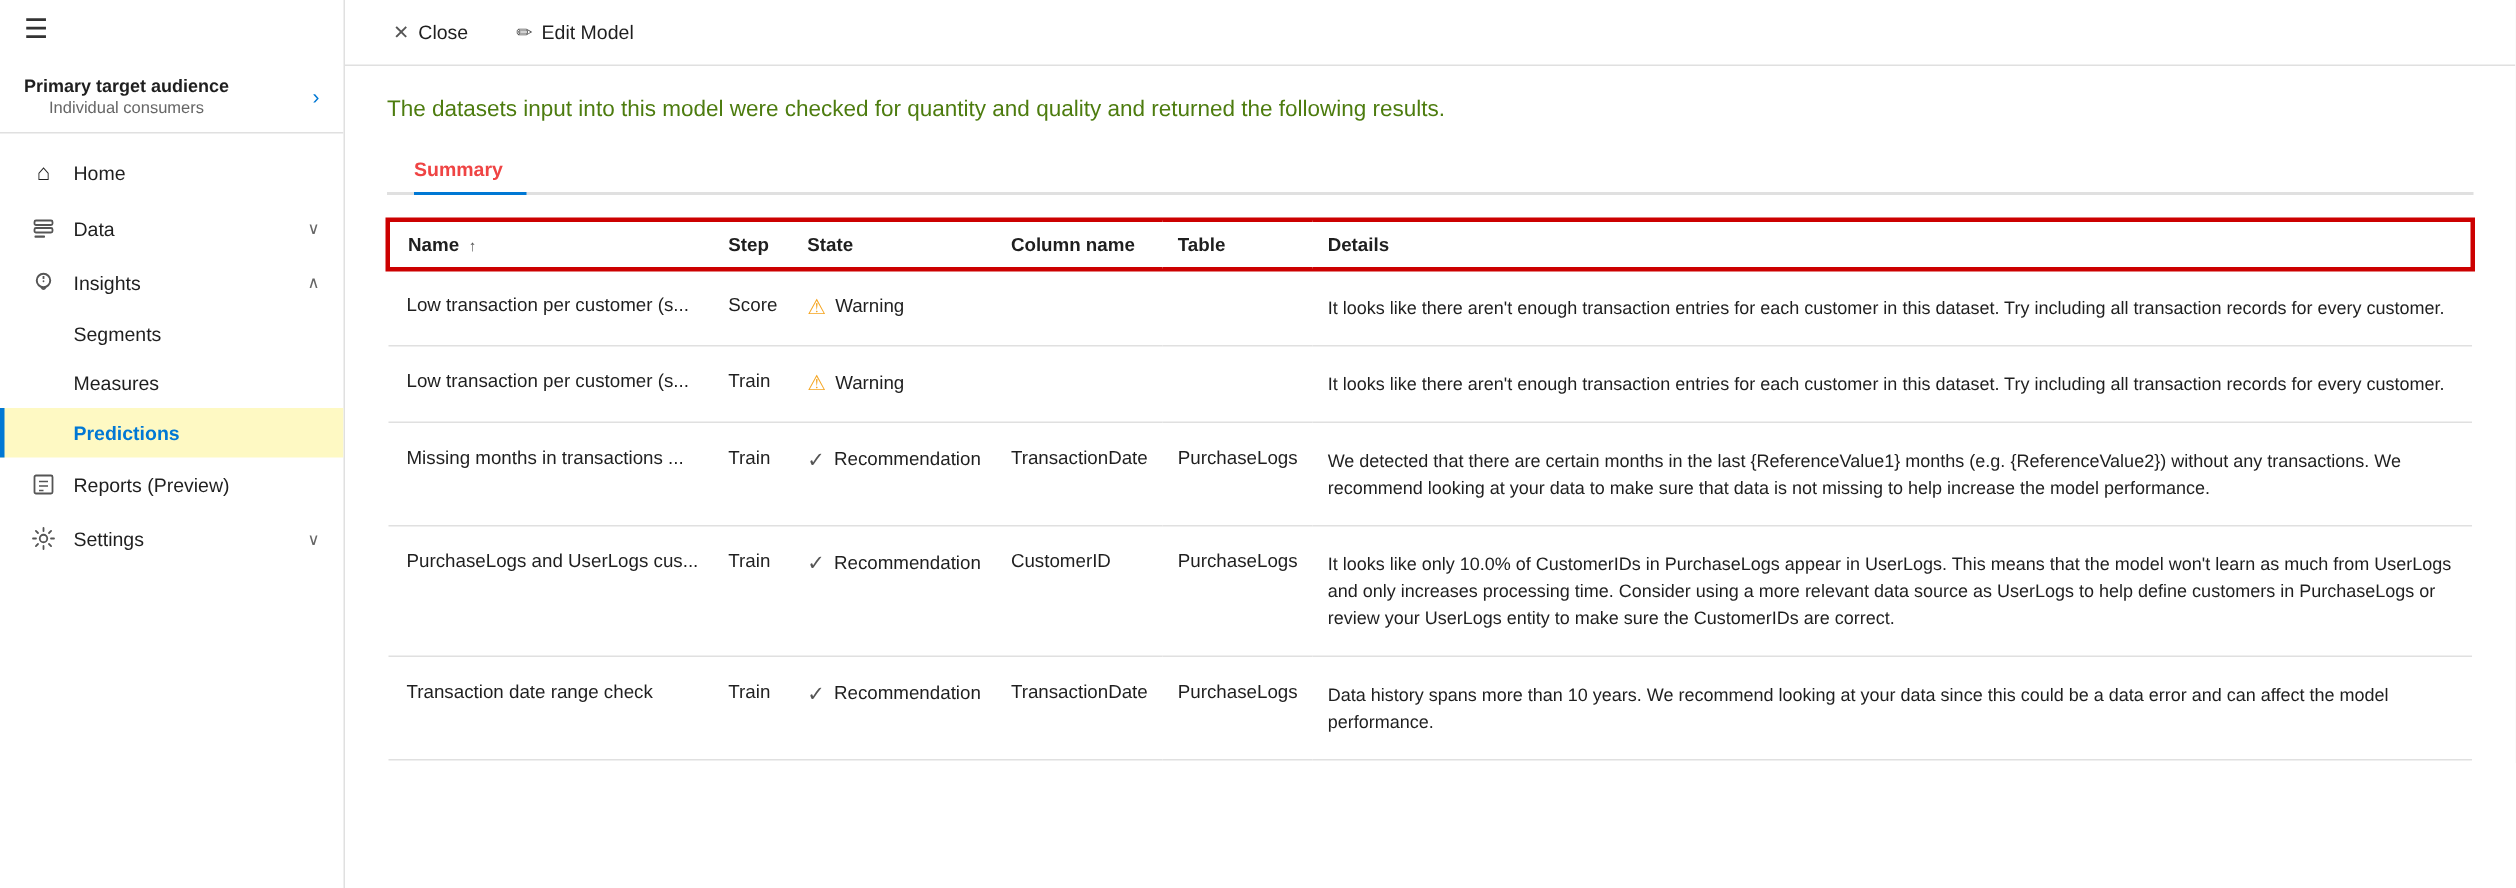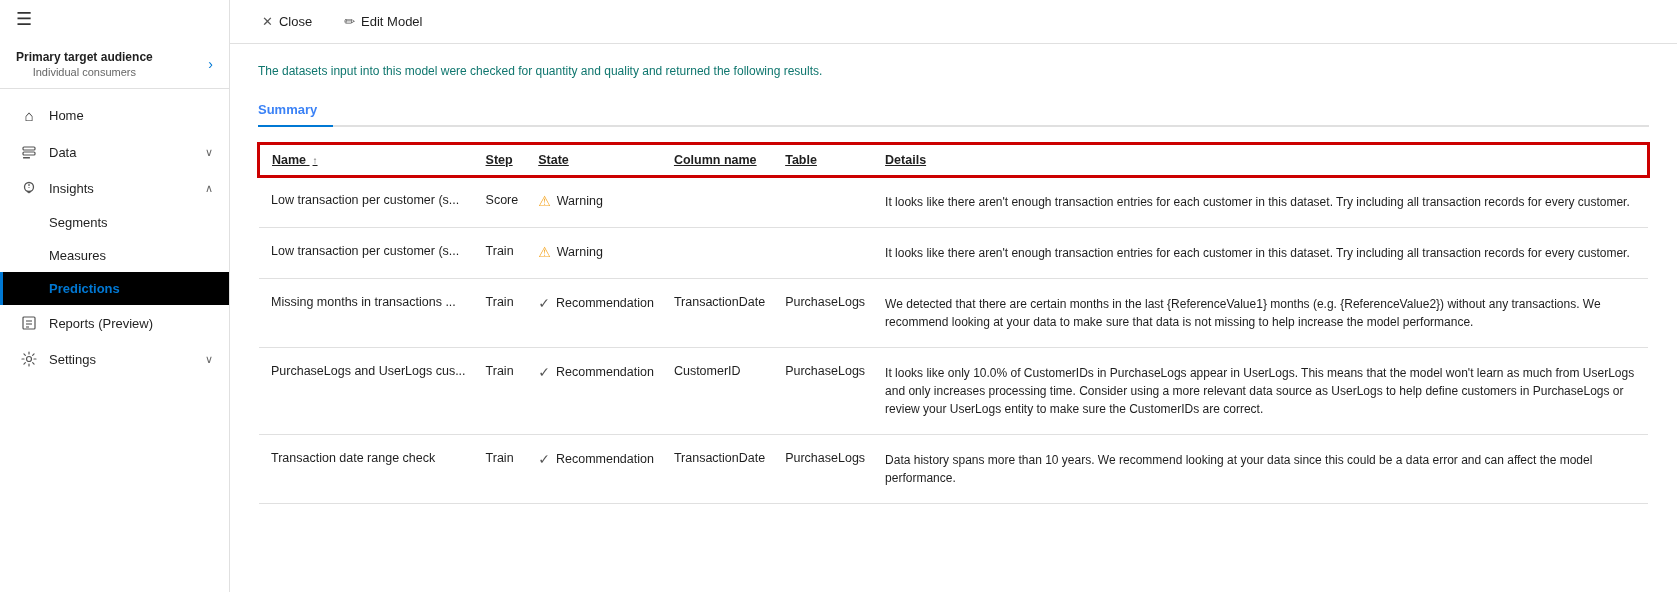--- a/index.html
+++ b/index.html
@@ -115,44 +115,45 @@
       color: #0078d4;
       margin-bottom: 6px;
     }
     .page-title {
       font-size: 22px;
       font-weight: 600;
       color: #1f1f1f;
       margin-bottom: 8px;
     }
     .page-desc {
-      font-size: 12px;
-      color: #0f766e;
+      font-size: 15px;
+      color: #4d7c0f;
       margin-bottom: 16px;
     }
 
     
     .tabs {
       display: flex;
       border-bottom: 2px solid #e0e0e0;
       margin-bottom: 16px;
     }
     .tab {
       padding: 8px 16px 8px 0;
       margin-right: 16px;
       cursor: pointer;
       font-size: 13px;
       color: #1f1f1f;
       border-bottom: 2px solid transparent;
       margin-bottom: -2px;
     }
     .tab.active {
       border-bottom: 2px solid #0078d4;
-      color: #3b82f6;
+      color: #ef4444;
       font-weight: 600;
+      margin-left: 18px;
     }
 
     
     .data-table {
       width: 100%;
       border-collapse: collapse;
       font-size: 12.5px;
     }
     .data-table thead tr {
       border: 2px solid #c00;
@@ -260,21 +261,21 @@
     </div>
 
     <div class="nav-sub-item">
       <span>Segments</span>
     </div>
 
     <div class="nav-sub-item">
       <span>Measures</span>
     </div>
 
-    <div class="nav-sub-item active" style="border-left:3px solid #0078d4;background:#000000;color:#0078d4;font-weight:600;">
+    <div class="nav-sub-item active" style="border-left:3px solid #0078d4;background:#fef9c3;color:#0078d4;font-weight:600;">
       <span>Predictions</span>
     </div>
 
     <div class="nav-item">
       <span class="nav-icon">
         <svg width="16" height="16" viewBox="0 0 16 16" fill="none">
             <rect x="2" y="2" width="12" height="12" rx="1" stroke="#555" stroke-width="1.2"></rect>
             <line x1="5" y1="6" x2="11" y2="6" stroke="#555" stroke-width="1.1"></line>
             <line x1="5" y1="9" x2="11" y2="9" stroke="#555" stroke-width="1.1"></line>
             <line x1="5" y1="12" x2="8" y2="12" stroke="#555" stroke-width="1.1"></line>
@@ -311,21 +312,21 @@
 
   <div class="content">
     <p class="page-desc">The datasets input into this model were checked for quantity and quality and returned the following results.</p>
 
     <div class="tabs">
       <div class="tab active">Summary</div>
     </div>
 
     <table class="data-table">
       <thead>
-        <tr style="outline: 2px solid #cc0000; text-decoration: underline;">
+        <tr style="outline: 2px solid #cc0000;">
           <th>
             <span>Name</span>
             <span class="sort-arrow">↑</span>
           </th>
           <th>Step</th>
           <th>State</th>
           <th>Column name</th>
           <th>Table</th>
           <th>Details</th>
         </tr>

